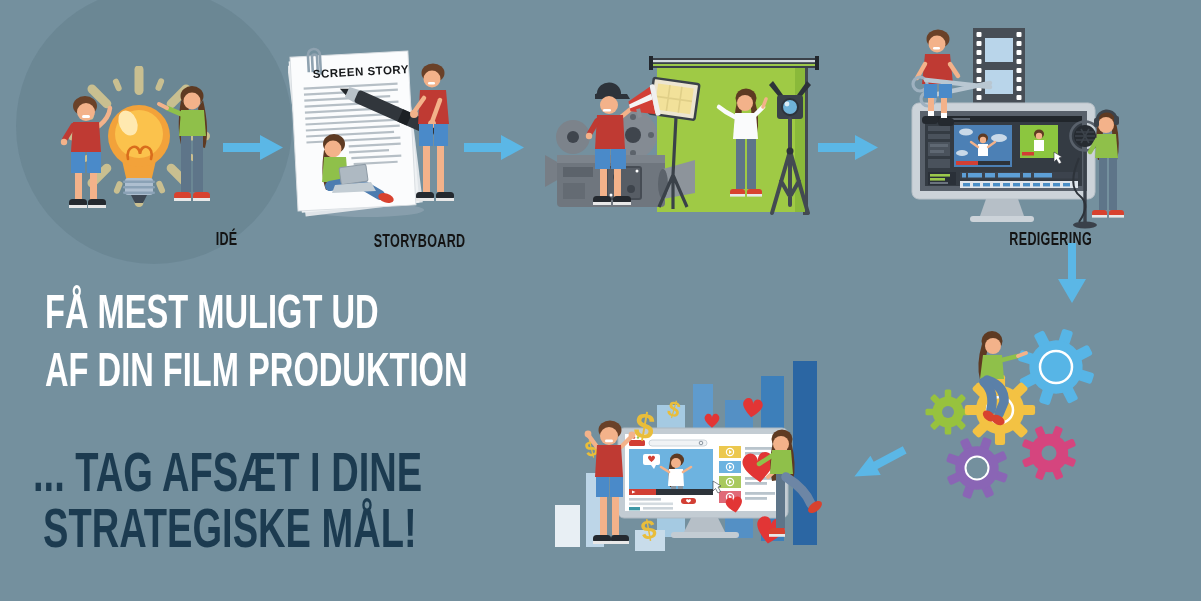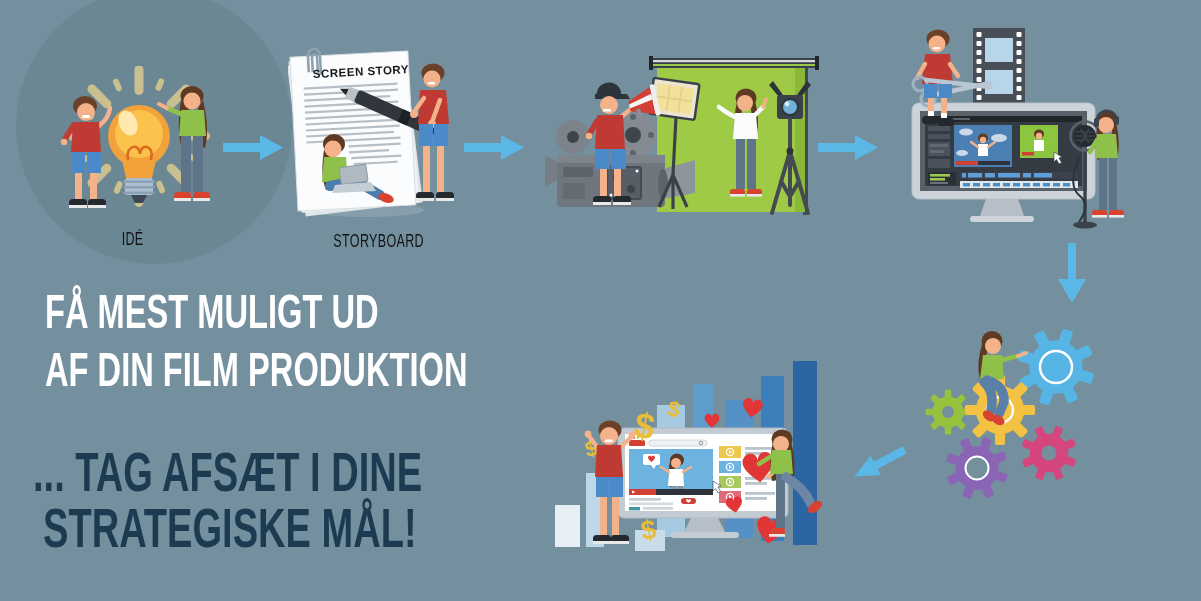--- a/index.html
+++ b/index.html
@@ -1,21 +1,21 @@
 <!DOCTYPE html>
 <html><head>
 <meta charset="utf-8">
 <style>
   html,body{margin:0;padding:0;background:#74909E;}
   .canvas{position:relative;width:1201px;height:601px;background:#74909E;overflow:hidden;
           font-family:"Liberation Sans", sans-serif;}
   .canvas svg{position:absolute;}
   .idea-glow{position:absolute;left:16px;top:-12px;width:276px;height:276px;border-radius:50%;
              background:rgba(34,54,68,0.10);}
-  .step-label{position:absolute;text-align:center;color:#131313;font-weight:400;
+  .step-label{position:absolute;text-align:right;color:#131313;font-weight:700;
               font-size:19px;letter-spacing:0.5px;white-space:nowrap;}
   .step-label span{display:inline-block;transform:scaleX(0.66);transform-origin:center top;}
   .headline{position:absolute;left:45px;top:283px;color:#FFFFFF;font-weight:700;font-size:48px;
             line-height:58px;white-space:nowrap;}
   .subheadline{position:absolute;left:33px;top:444px;color:#1C3B50;font-weight:700;font-size:56px;
             line-height:56px;white-space:nowrap;}
   .headline span,.subheadline span{display:inline-block;transform:scaleX(0.68);transform-origin:left top;}
   
   .skin{fill:#F3B28A}.hairA{fill:#6A4128}.hairB{fill:#5E3A22}
   .redshirt{fill:#BF3A33}.greentop{fill:#8FC04A}.jeans{fill:#5E7589}.bshorts{fill:#4A8AC9}
@@ -427,20 +427,23 @@
       <polygon points="219,108 238,108 240,132 217,132" class="greentop"></polygon>
       <path d="M219,114 L212,126" stroke="#8FC04A" stroke-width="4.5" stroke-linecap="round"></path>
       <rect x="221" y="132" width="8" height="52" class="jeans"></rect>
       <rect x="231" y="132" width="8" height="52" class="jeans"></rect>
       <rect x="214" y="184" width="15" height="7" rx="3" class="redshoe"></rect>
       <rect x="214" y="189" width="15" height="2.6" class="sole"></rect>
       <rect x="231" y="184" width="15" height="7" rx="3" class="redshoe"></rect>
       <rect x="231" y="189" width="15" height="2.6" class="sole"></rect>
     </g>
   </svg>
+  <div class="step-label" style="left:893px;top:228px;width:220px">
+    <span>REDIGERING</span>
+  </div>
 
   <svg style="left:1056px;top:243px" width="32" height="62" viewBox="0 0 32 62">
     <polygon class="arrow" points="12,0 20,0 20,36 30,36 16,60 2,36 12,36"></polygon>
   </svg>
 
   <svg style="left:925px;top:318px" width="178" height="196" viewBox="0 0 178 196">
     <defs>
       <g id="gear8">
         <rect x="-6.5" y="-45" width="13" height="18" rx="3"></rect>
         <rect x="-6.5" y="-45" width="13" height="18" rx="3" transform="rotate(45)"></rect>

